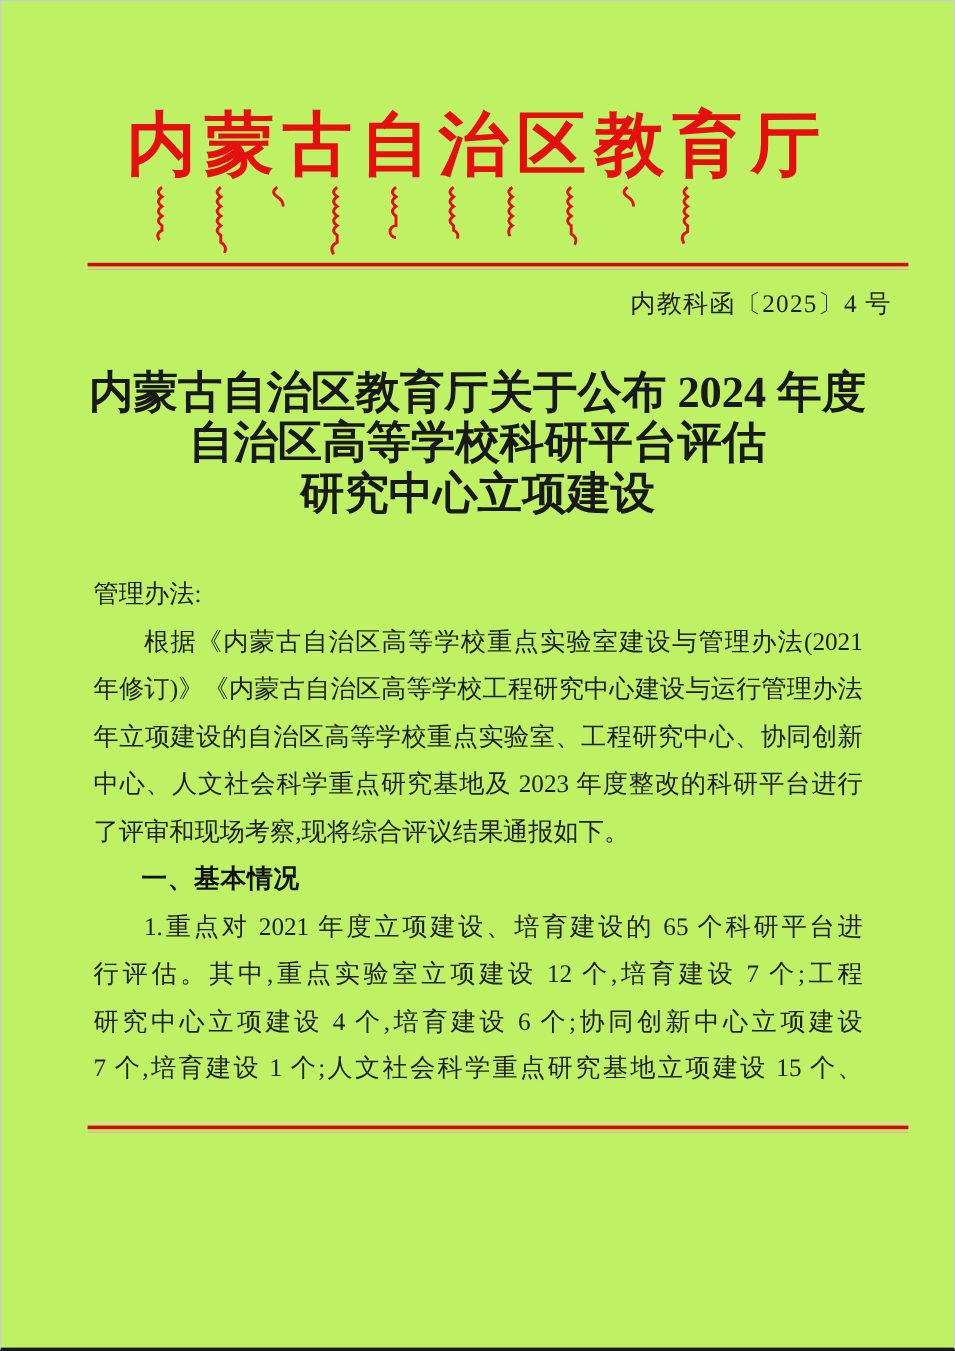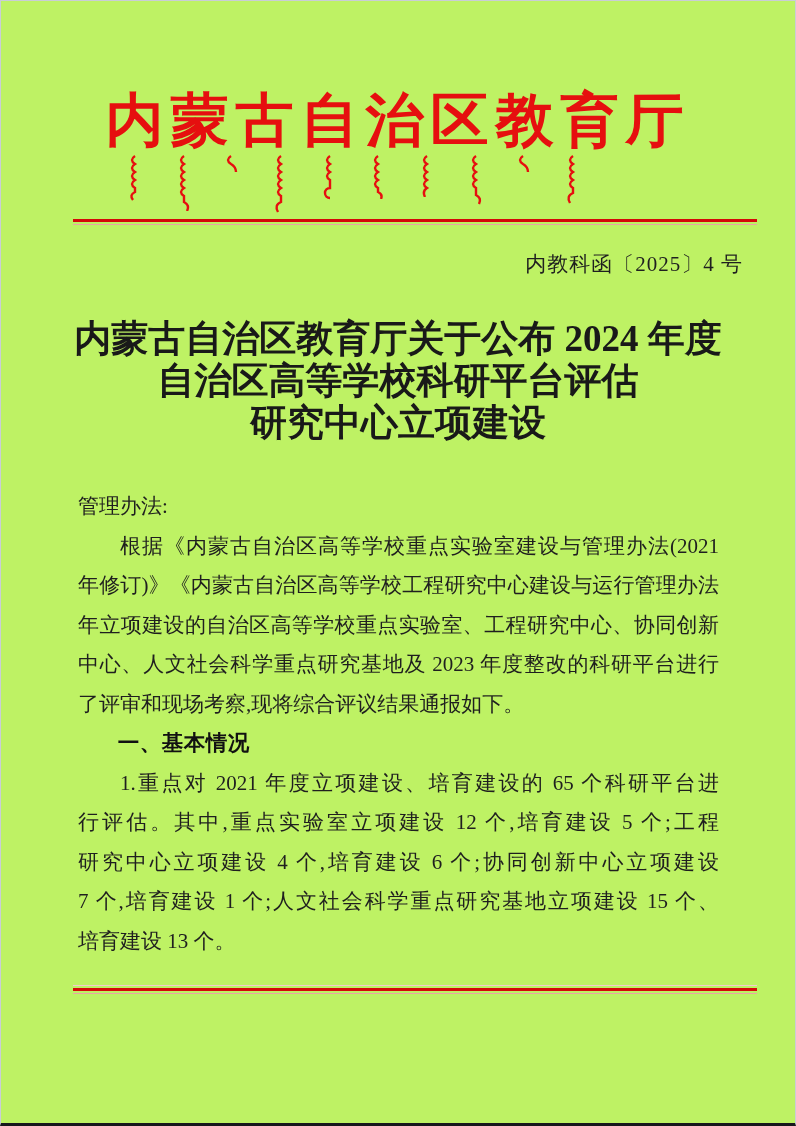--- a/index.html
+++ b/index.html
@@ -36,21 +36,21 @@
   }
   .mg-row svg{display:block;}
   .rule-red{
     margin:2px 0 0 72px;
     width:684px;
   }
   .rule-red .thick{height:3px;background:#d40808;}
   .rule-red .thin{height:1px;background:#eba4a4;margin-top:2px;}
   
   .doc-number{
-    margin-top:25px;
+    margin-top:14px;
     margin-right:52px;
     text-align:right;
     font-size:21px;
     line-height:28px;
     letter-spacing:1px;
   }
   
   .doc-title{
     margin-top:40px;
     text-align:center;
@@ -142,24 +142,23 @@
 
     <div class="line fill indent">根据《内蒙古自治区高等学校重点实验室建设与管理办法(2021</div>
     <div class="line fill">年修订)》《内蒙古自治区高等学校工程研究中心建设与运行管理办法</div>
     <div class="line fill">年立项建设的自治区高等学校重点实验室、工程研究中心、协同创新</div>
     <div class="line fill">中心、人文社会科学重点研究基地及 2023 年度整改的科研平台进行</div>
     <div class="line">了评审和现场考察,现将综合评议结果通报如下。</div>
 
     <div class="line section-heading">一、基本情况</div>
 
     <div class="line fill indent">1.重点对 2021 年度立项建设、培育建设的 65 个科研平台进</div>
-    <div class="line fill">行评估。其中,重点实验室立项建设 12 个,培育建设 5 个;工程</div>
+    <div class="line fill">行评估。其中,重点实验室立项建设 12 个,培育建设 7 个;工程</div>
     <div class="line fill">研究中心立项建设 4 个,培育建设 6 个;协同创新中心立项建设</div>
     <div class="line fill">7 个,培育建设 1 个;人文社会科学重点研究基地立项建设 15 个、</div>
-    <div class="line">培育建设 13 个。</div>
   </div>
 
   <div class="rule-red footer">
     <div class="halo-top"></div>
     <div class="thick"></div>
     <div class="thin"></div>
   </div>
 
 </div>
 

